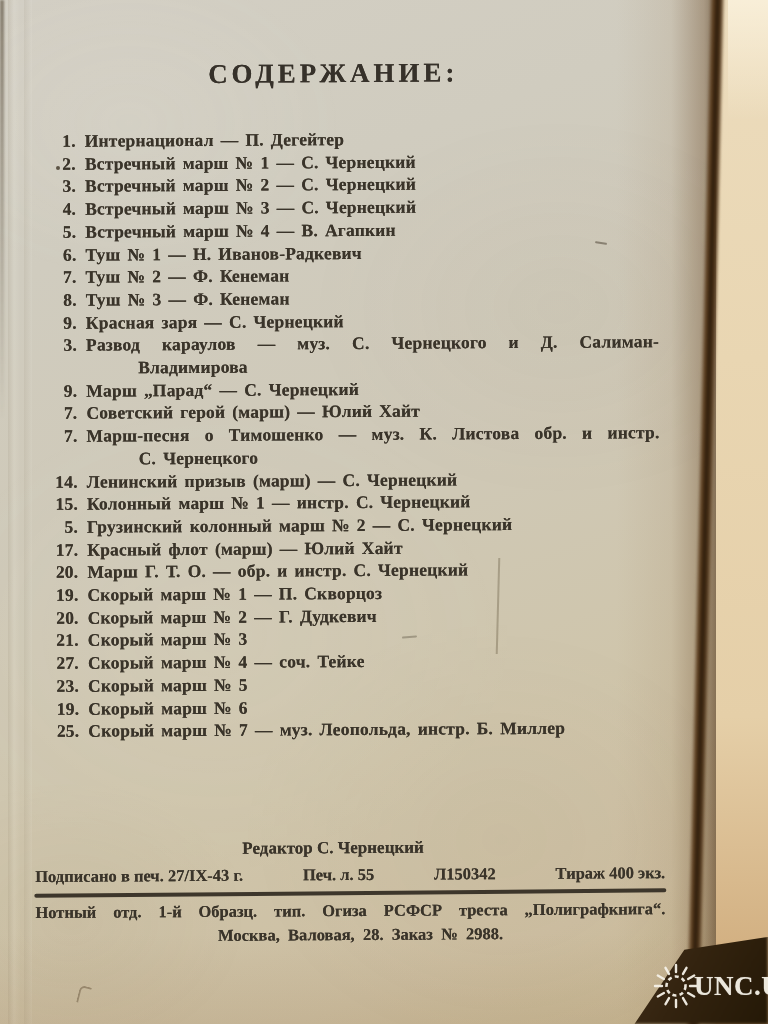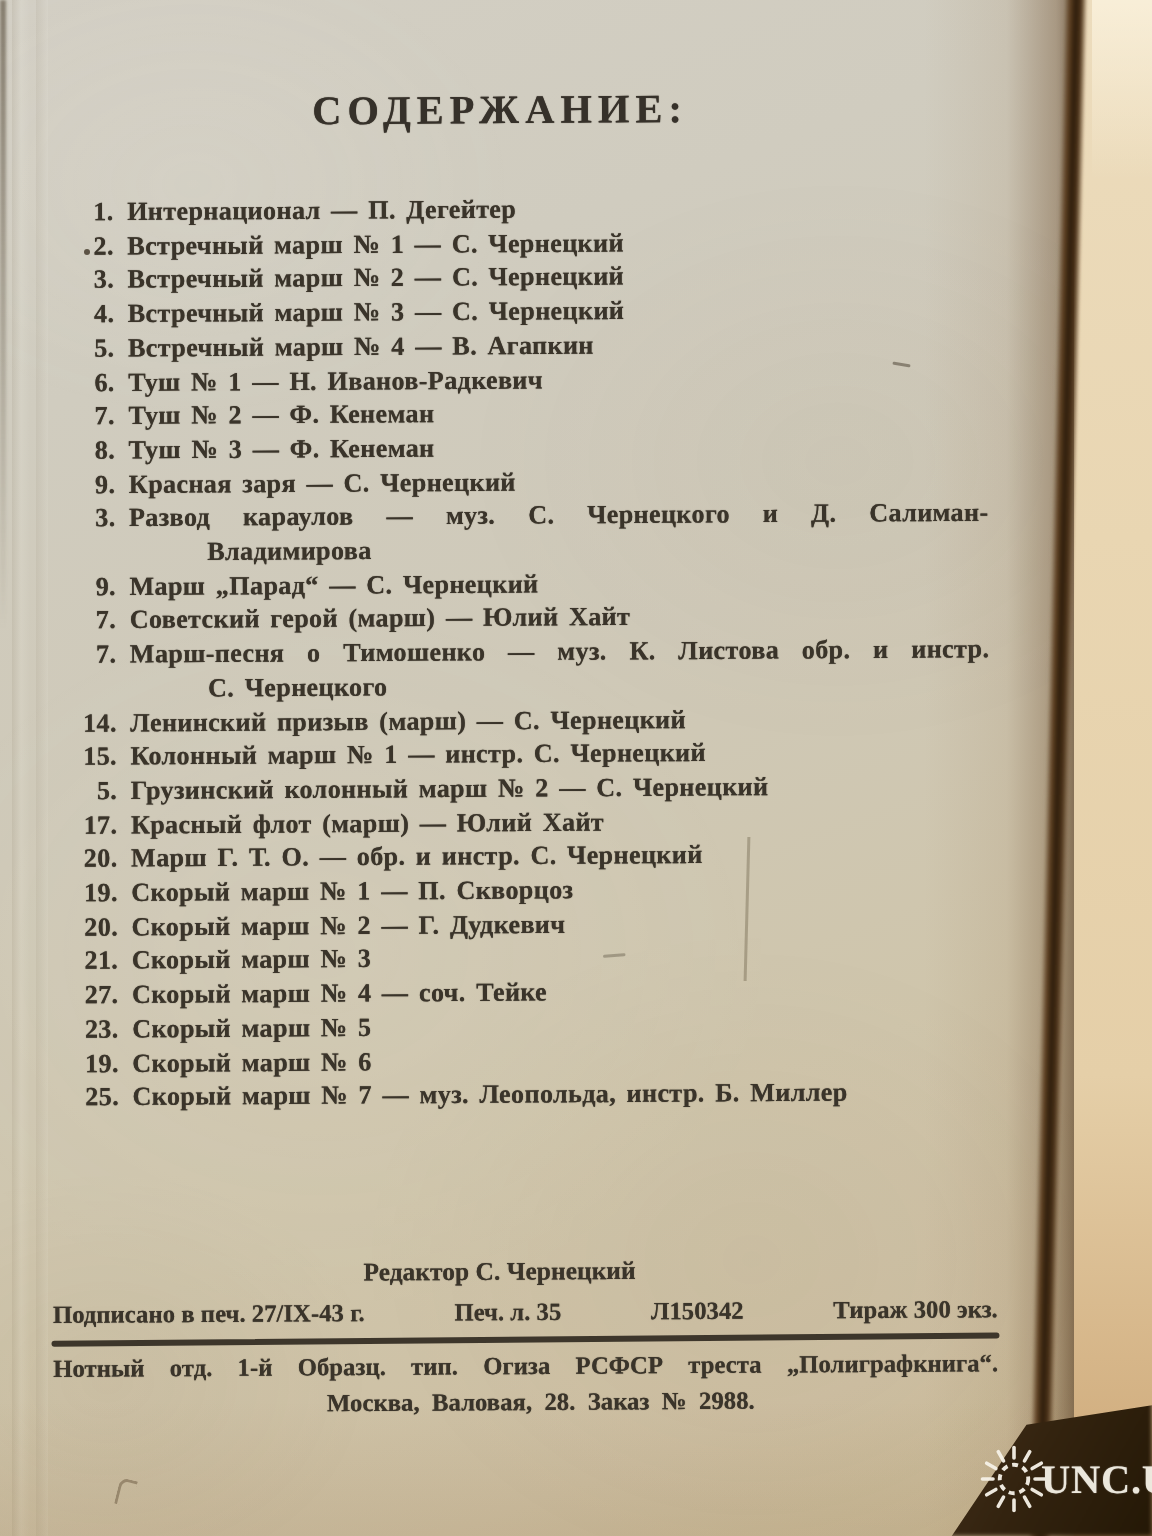--- a/index.html
+++ b/index.html
@@ -293,23 +293,23 @@
         <div class="txtwrap">
           <div>Скорый марш № 7 — муз. Леопольда, инстр. Б. Миллер</div>
         </div>
       </div>
   </div>
 
   <div class="footer-editor">Редактор С. Чернецкий</div>
 
   <div class="footer-imprint1">
     <span>Подписано в печ. 27/IX-43 г.</span>
-    <span>Печ. л. 35</span>
+    <span>Печ. л. 55</span>
     <span>Л150342</span>
-    <span>Тираж 300 экз.</span>
+    <span>Тираж 400 экз.</span>
   </div>
 
   <div class="rule"></div>
 
   <div class="footer-imprint2">Нотный отд. 1-й Образц. тип. Огиза РСФСР треста „Полиграфкнига“.</div>
   <div class="footer-imprint3">Москва, Валовая, 28. Заказ № 2988.</div>
 </div>
 
 <div class="watermark">
   <svg class="wm-icon" viewBox="-24 -24 48 48">

